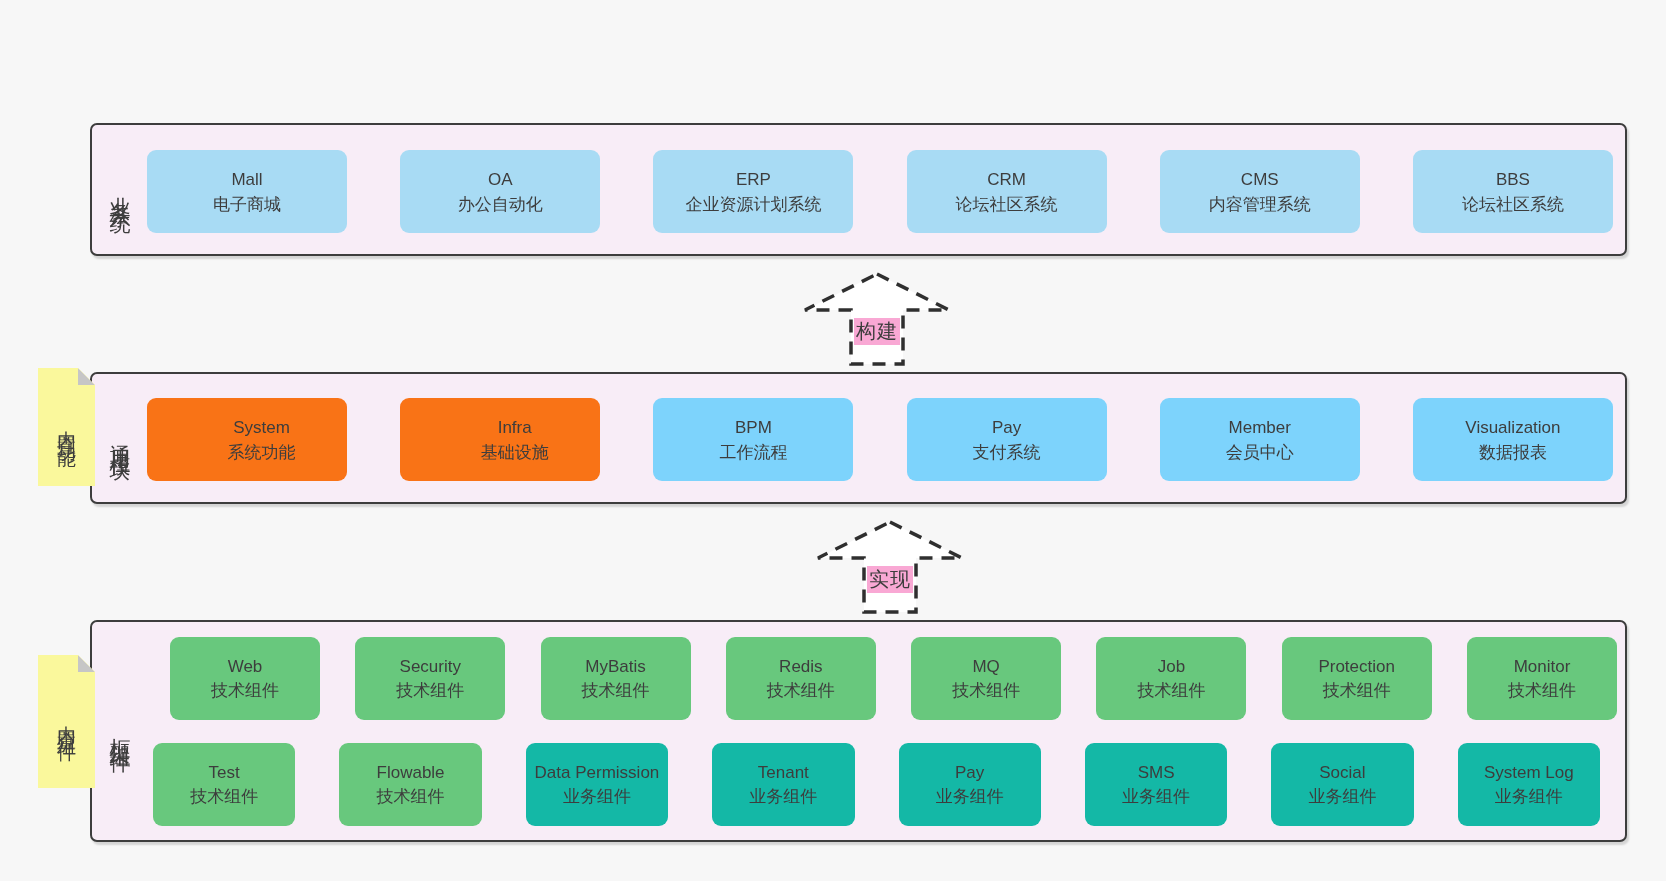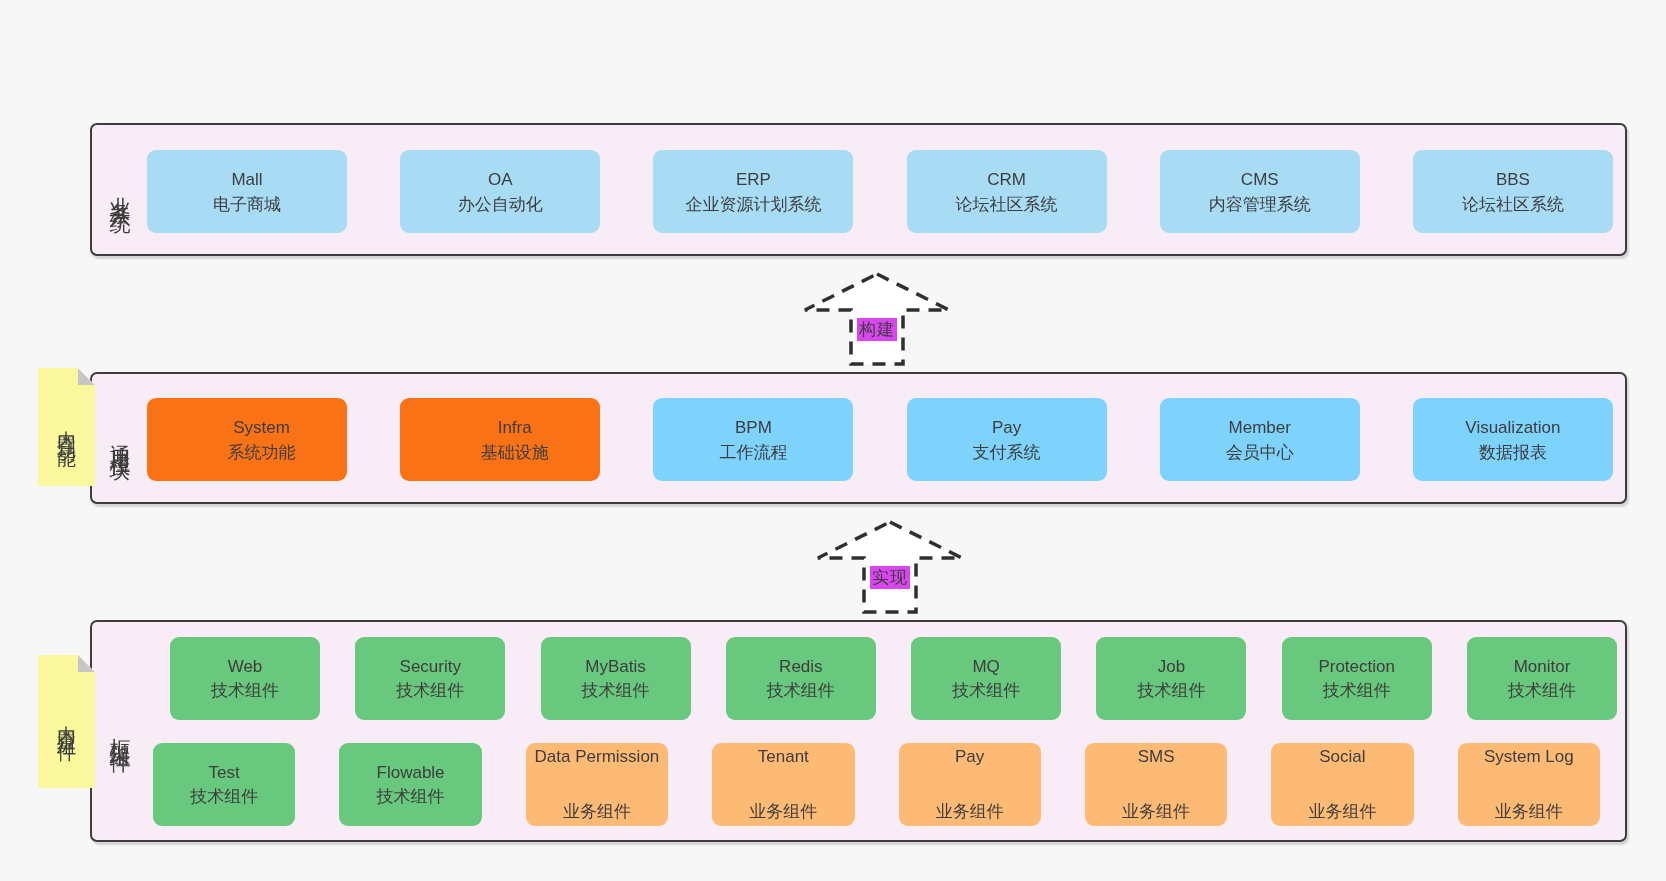--- a/index.html
+++ b/index.html
@@ -47,21 +47,21 @@
     text-align:center;
     font-size:17px;line-height:25px;
     padding:2px 6px;box-sizing:border-box;
   }
   .box.w6{width:200px;align-items:center;}
   .box.w8{width:150px;line-height:24px;}
   .box.blue{background:#a8dbf4;}
   .box.red{background:#f97316;padding-left:35px;}
   .box.pink{background:#7dd3fc;}
   .box.green{background:#68c87d;}
-  .box.lightgreen{background:#fdba74;justify-content:space-between;}
+  .box.lightgreen{background:#14b8a6;}
 
   .sticky{
     position:absolute;left:38px;width:57px;
     background:#faf89c;
     clip-path:polygon(0 0,calc(100% - 17px) 0,100% 17px,100% 100%,0 100%);
     display:flex;align-items:center;justify-content:center;
     writing-mode:vertical-rl;text-orientation:upright;
     font-size:19px;letter-spacing:6px;color:#3d3d3d;
     z-index:5;
   }
@@ -75,22 +75,22 @@
 
   .arrow{
     position:absolute;width:160px;height:94px;
   }
   #arrow-build{left:797px;top:272px;}
   #arrow-implement{left:810px;top:520px;}
   .arrow svg{display:block;width:160px;height:94px;}
   .arrow .arrow-label{
     position:absolute;left:50%;top:46px;
     transform:translateX(-50%);
-    background:#d946ef;
-    font-size:17px;letter-spacing:1px;
+    background:#f9a8d4;
+    font-size:20px;letter-spacing:1px;
     padding:0 2px;white-space:nowrap;
   }
 </style>
 </head>
 <body>
 
 <div class="band" id="band-business">
   <div class="band-label">业务系统</div>
   <div class="box-row">
     <div class="box w6 blue">

